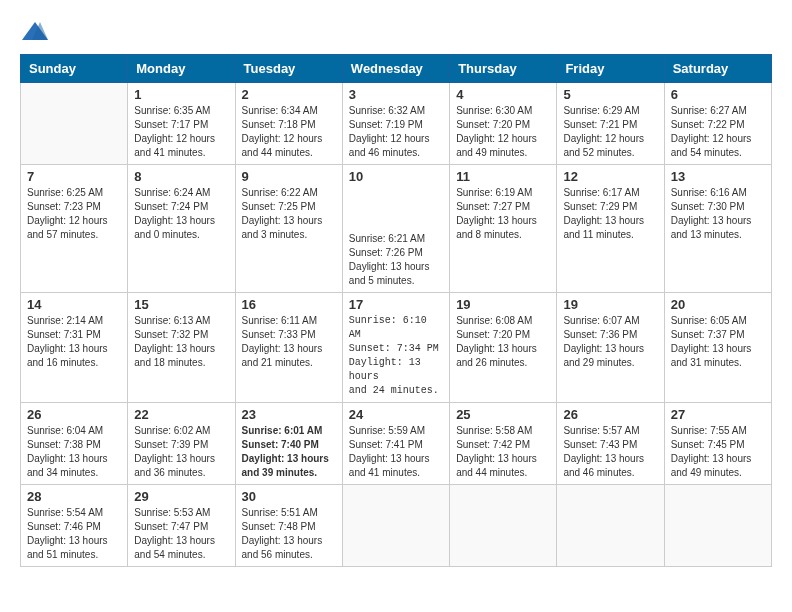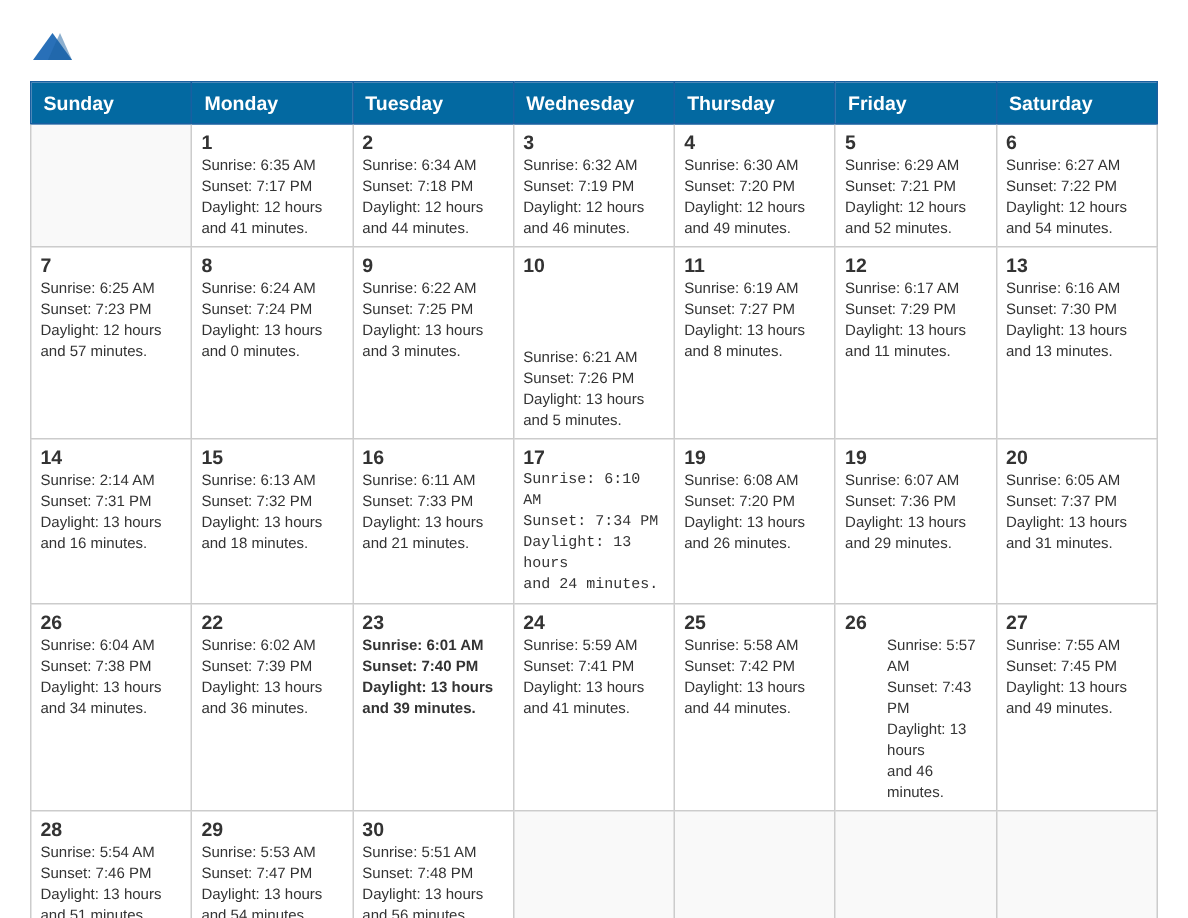--- a/index.html
+++ b/index.html
@@ -293,21 +293,21 @@
         </td>
         <td>
           <span class="day-num">25</span>
           <div class="day-info" style="white-space: pre-line;">Sunrise: 5:58 AM
 Sunset: 7:42 PM
 Daylight: 13 hours
 and 44 minutes.</div>
         </td>
         <td>
           <span class="day-num">26</span>
-          <div class="day-info" style="white-space: pre-line; margin-left: 28px;">Sunrise: 5:57 AM
+          <div class="day-info" style="white-space: pre-line;">Sunrise: 5:57 AM
 Sunset: 7:43 PM
 Daylight: 13 hours
 and 46 minutes.</div>
         </td>
         <td>
           <span class="day-num">27</span>
           <div class="day-info" style="white-space: pre-line;">Sunrise: 7:55 AM
 Sunset: 7:45 PM
 Daylight: 13 hours
 and 49 minutes.</div>

